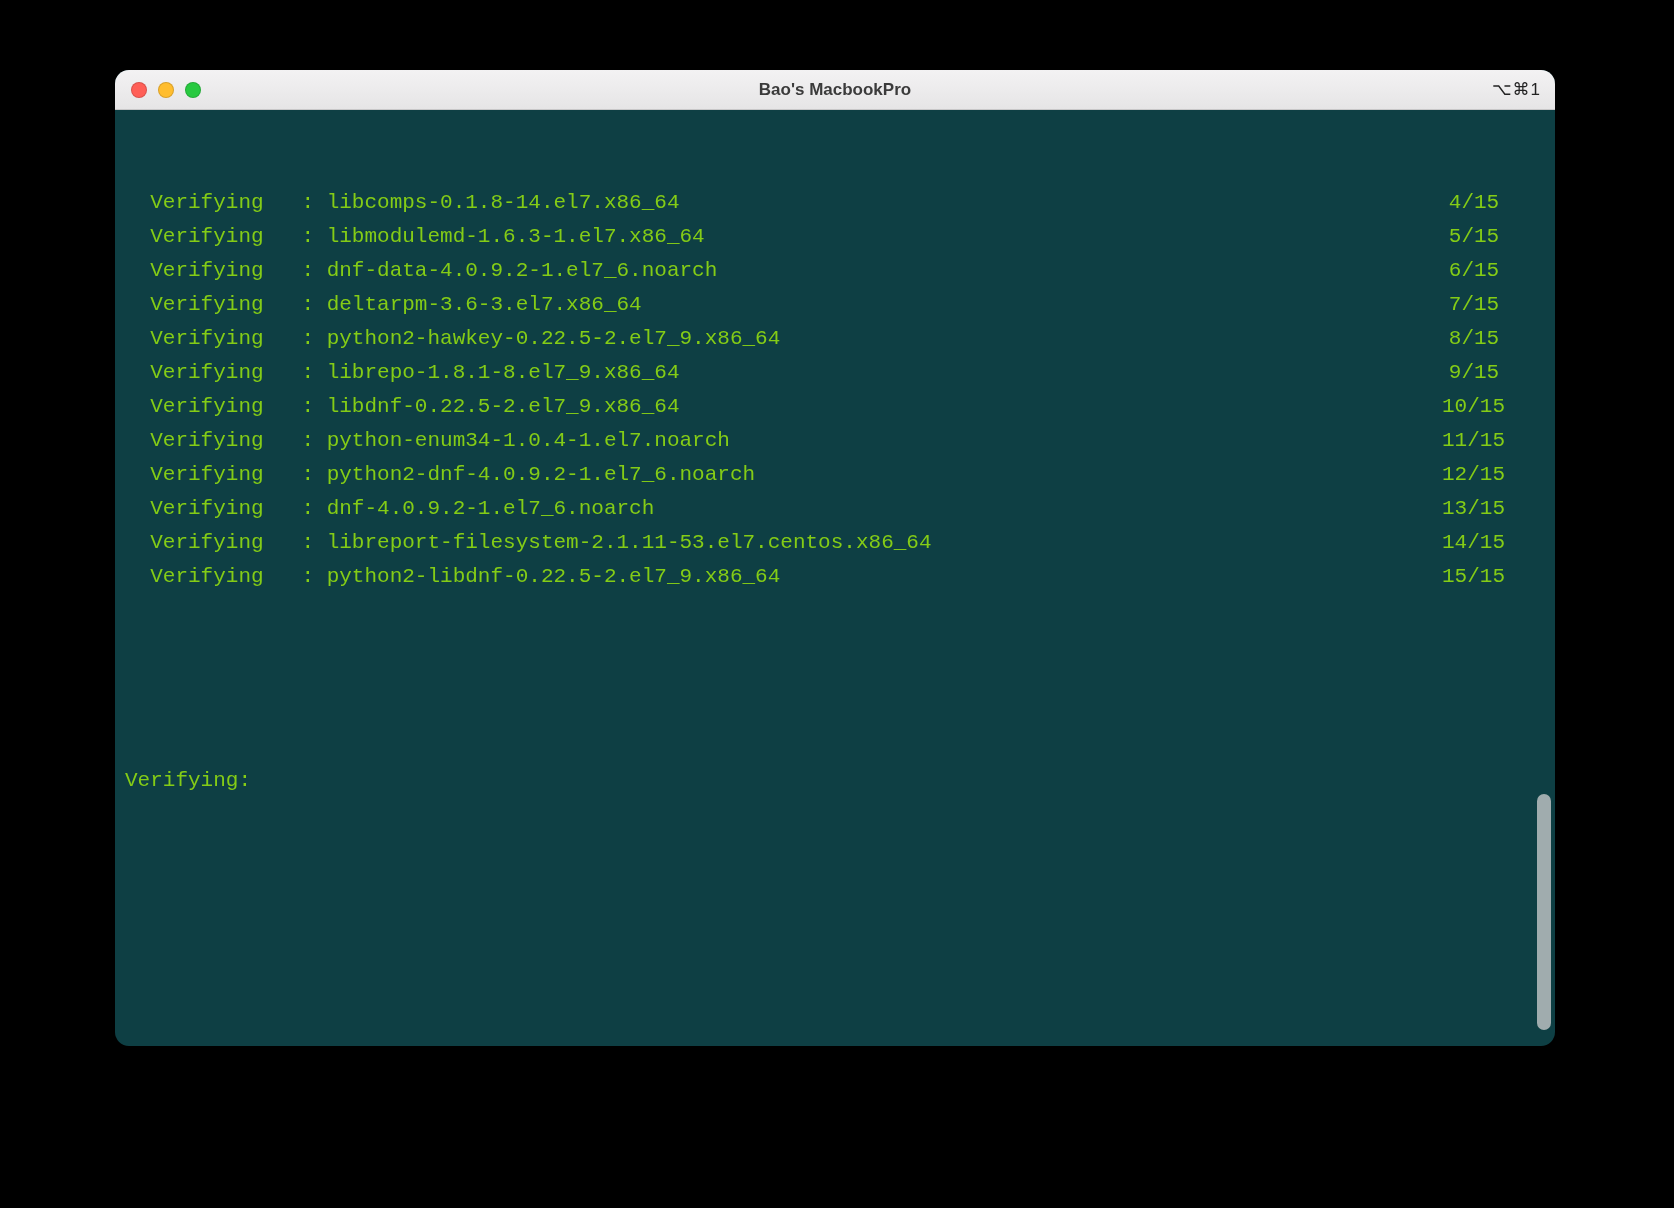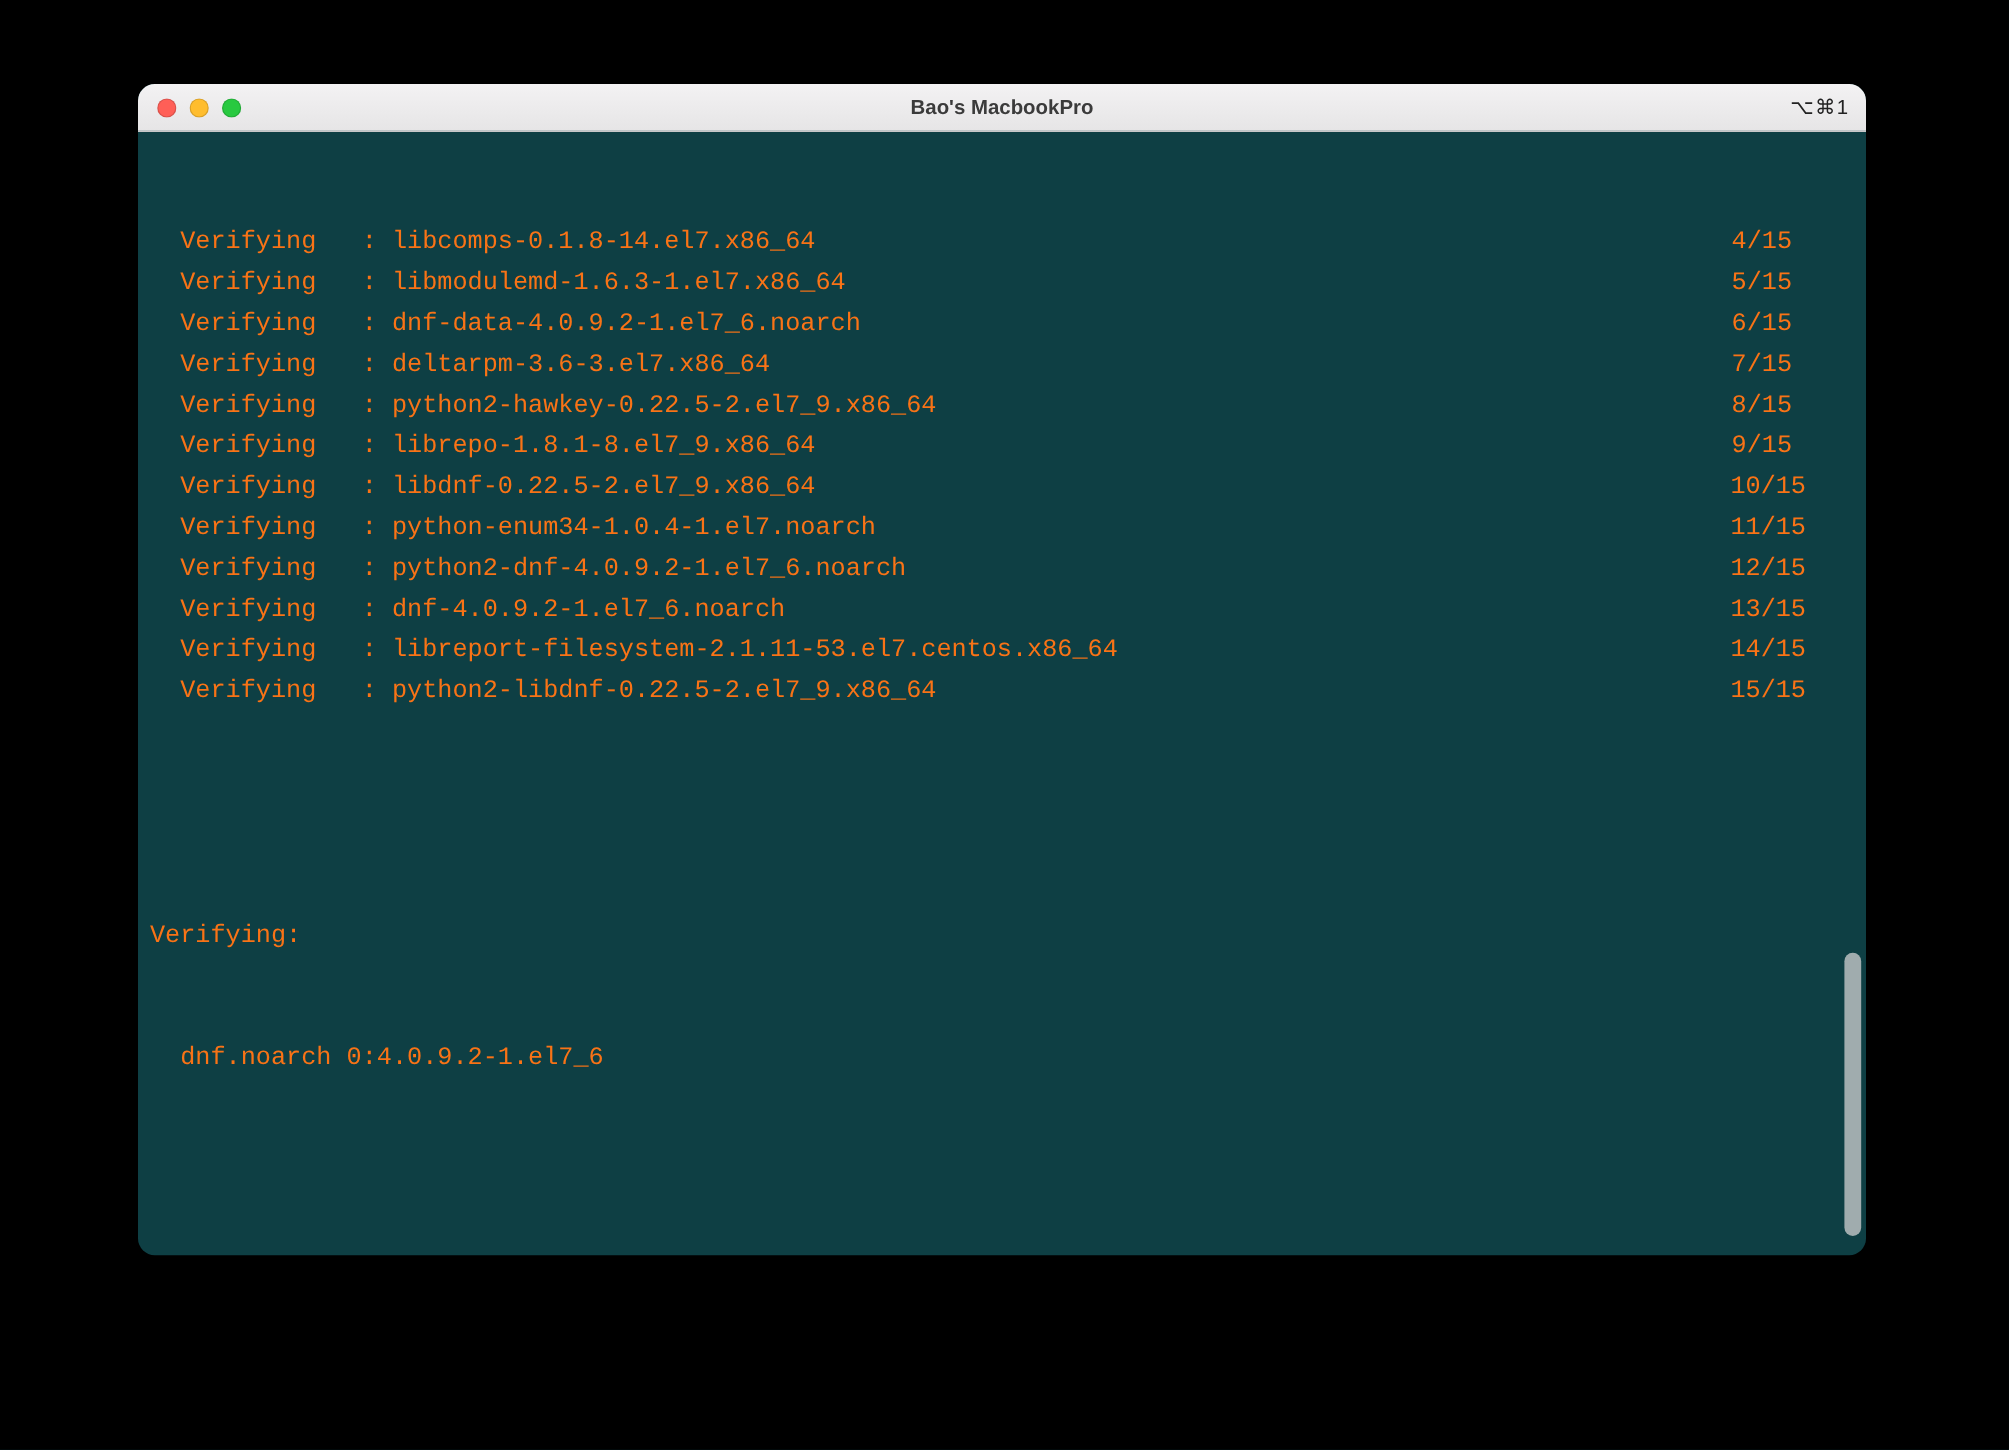--- a/index.html
+++ b/index.html
@@ -64,38 +64,38 @@
   }
   .term-wrap {
     flex: 1 1 auto;
     position: relative;
     overflow: hidden;
   }
   .term {
     position: absolute;
     inset: 0 22px 0 0;
     padding: 8px 0 0 10px;
-    color: #f97316;
+    color: #84cc16;
     font-size: 21px;
     line-height: 34px;
     white-space: pre;
     overflow: hidden;
   }
   .row {
     display: flex;
   }
   .row .left {
     flex: 0 0 auto;
   }
   .row .pkg {
     flex: 1 1 auto;
   }
   .row .count {
     flex: 0 0 auto;
-    text-align: left;
+    text-align: center;
     padding-right: 28px;
     min-width: 90px;
   }
   .scrollbar-track {
     position: absolute;
     right: 4px;
     top: 4px;
     bottom: 4px;
     width: 14px;
   }
@@ -120,21 +120,20 @@
     </div>
     <div class="title">Bao's MacbookPro</div>
     <div class="shortcut">⌥⌘1</div>
   </div>
 
   <div class="term-wrap">
     <div class="term">
       <div id="verify-block"><div class="row"><span class="left">  Verifying   : </span><span class="pkg">libcomps-0.1.8-14.el7.x86_64</span><span class="count">4/15</span></div><div class="row"><span class="left">  Verifying   : </span><span class="pkg">libmodulemd-1.6.3-1.el7.x86_64</span><span class="count">5/15</span></div><div class="row"><span class="left">  Verifying   : </span><span class="pkg">dnf-data-4.0.9.2-1.el7_6.noarch</span><span class="count">6/15</span></div><div class="row"><span class="left">  Verifying   : </span><span class="pkg">deltarpm-3.6-3.el7.x86_64</span><span class="count">7/15</span></div><div class="row"><span class="left">  Verifying   : </span><span class="pkg">python2-hawkey-0.22.5-2.el7_9.x86_64</span><span class="count">8/15</span></div><div class="row"><span class="left">  Verifying   : </span><span class="pkg">librepo-1.8.1-8.el7_9.x86_64</span><span class="count">9/15</span></div><div class="row"><span class="left">  Verifying   : </span><span class="pkg">libdnf-0.22.5-2.el7_9.x86_64</span><span class="count">10/15</span></div><div class="row"><span class="left">  Verifying   : </span><span class="pkg">python-enum34-1.0.4-1.el7.noarch</span><span class="count">11/15</span></div><div class="row"><span class="left">  Verifying   : </span><span class="pkg">python2-dnf-4.0.9.2-1.el7_6.noarch</span><span class="count">12/15</span></div><div class="row"><span class="left">  Verifying   : </span><span class="pkg">dnf-4.0.9.2-1.el7_6.noarch</span><span class="count">13/15</span></div><div class="row"><span class="left">  Verifying   : </span><span class="pkg">libreport-filesystem-2.1.11-53.el7.centos.x86_64</span><span class="count">14/15</span></div><div class="row"><span class="left">  Verifying   : </span><span class="pkg">python2-libdnf-0.22.5-2.el7_9.x86_64</span><span class="count">15/15</span></div></div>
       <div>&nbsp;</div>
       <div>Verifying:</div>
-      <div>  dnf.noarch 0:4.0.9.2-1.el7_6</div>
       <div>&nbsp;</div>
       
       
       
       
       
     </div>
 
     <div class="scrollbar-track">
       <div class="scrollbar-thumb" id="sb-thumb" style="top: 680px; height: 236px;"></div>

